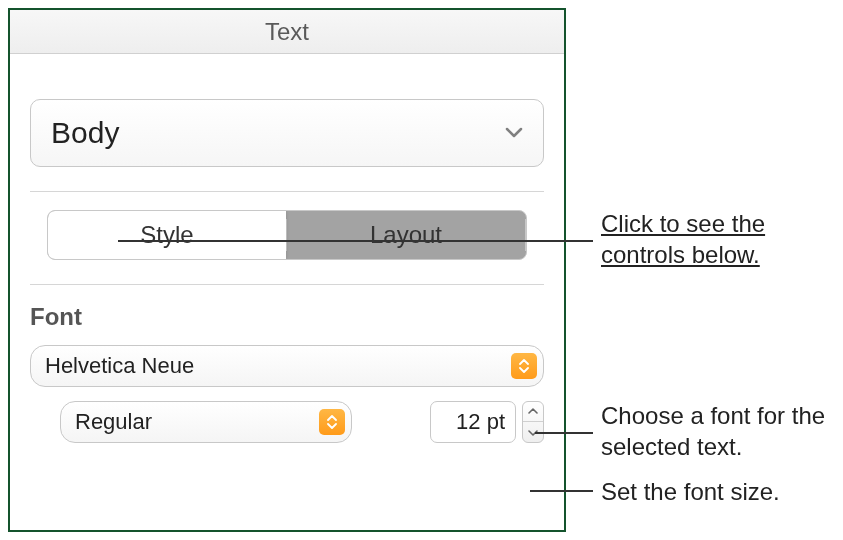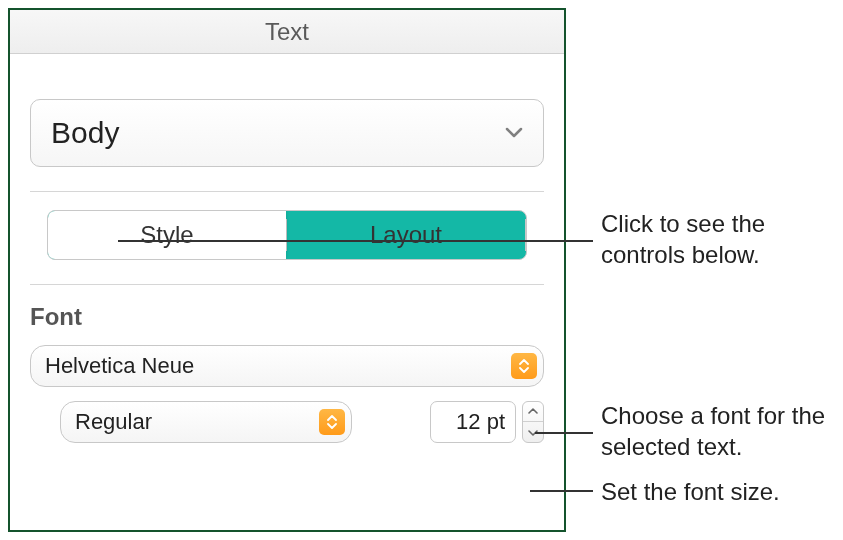--- a/index.html
+++ b/index.html
@@ -56,21 +56,21 @@
       background: #d6d6d6;
       margin: 24px 0 18px 0;
     }
     .seg-control {
       display: flex;
       width: 480px;
       margin: 0 auto;
       border: 1px solid #c8c8c8;
       border-radius: 8px;
       overflow: hidden;
-      background: #14b8a6;
+      background: #a3a3a3;
     }
     .seg-item {
       flex: 1;
       text-align: center;
       padding: 10px 0;
       font-size: 24px;
       color: #333;
       cursor: pointer;
       position: relative;
     }
@@ -249,19 +249,19 @@
               </svg>
           </div>
         </div>
       </div>
     </div>
 
   </div>
 </div>
 
 <div class="callout-line" style="left:118px; top:240px; width:475px;"></div>
-<div class="callout" style="left:601px; top:208px; width:230px;">Click to see the controls below.</div>
+<div class="callout" style="left:601px; top:208px; width:230px;text-decoration:underline;">Click to see the controls below.</div>
 
 <div class="callout-line" style="left:535px; top:432px; width:58px;"></div>
 <div class="callout" style="left:601px; top:400px; width:240px;">Choose a font for the selected text.</div>
 
 <div class="callout-line" style="left:530px; top:490px; width:63px;"></div>
 <div class="callout" style="left:601px; top:476px; width:230px;">Set the font size.</div>
 
 </body></html>

